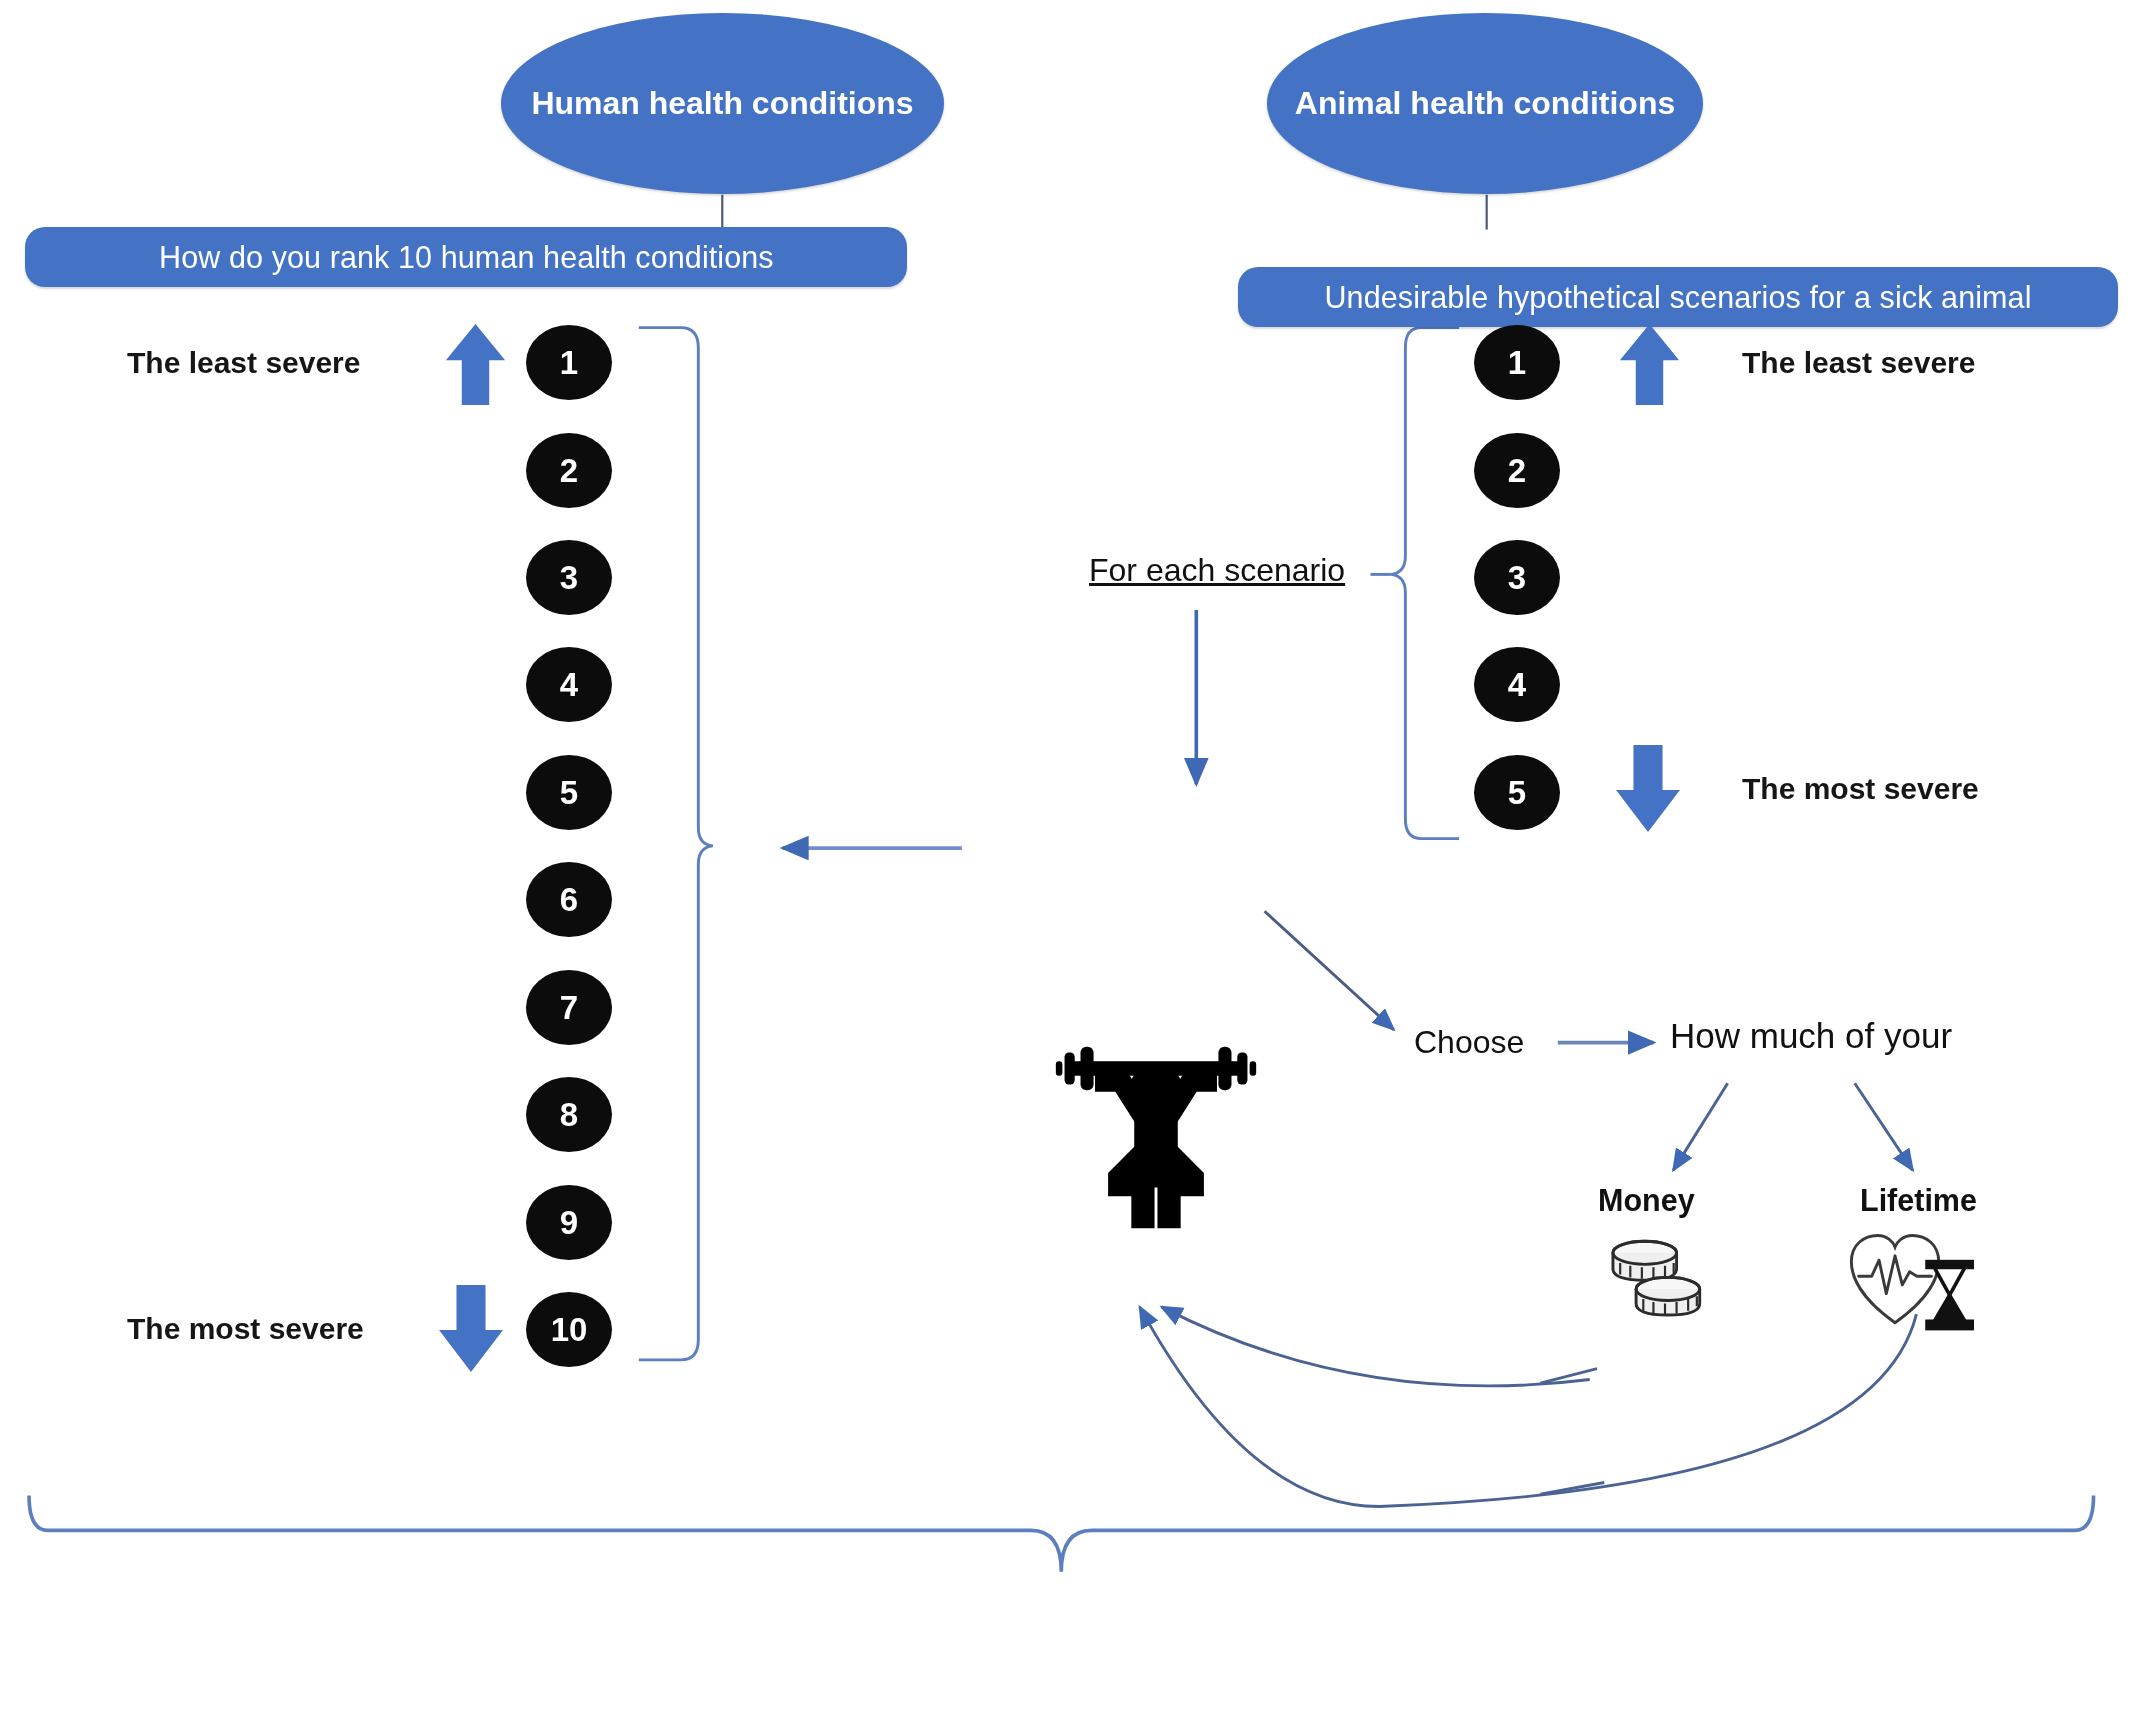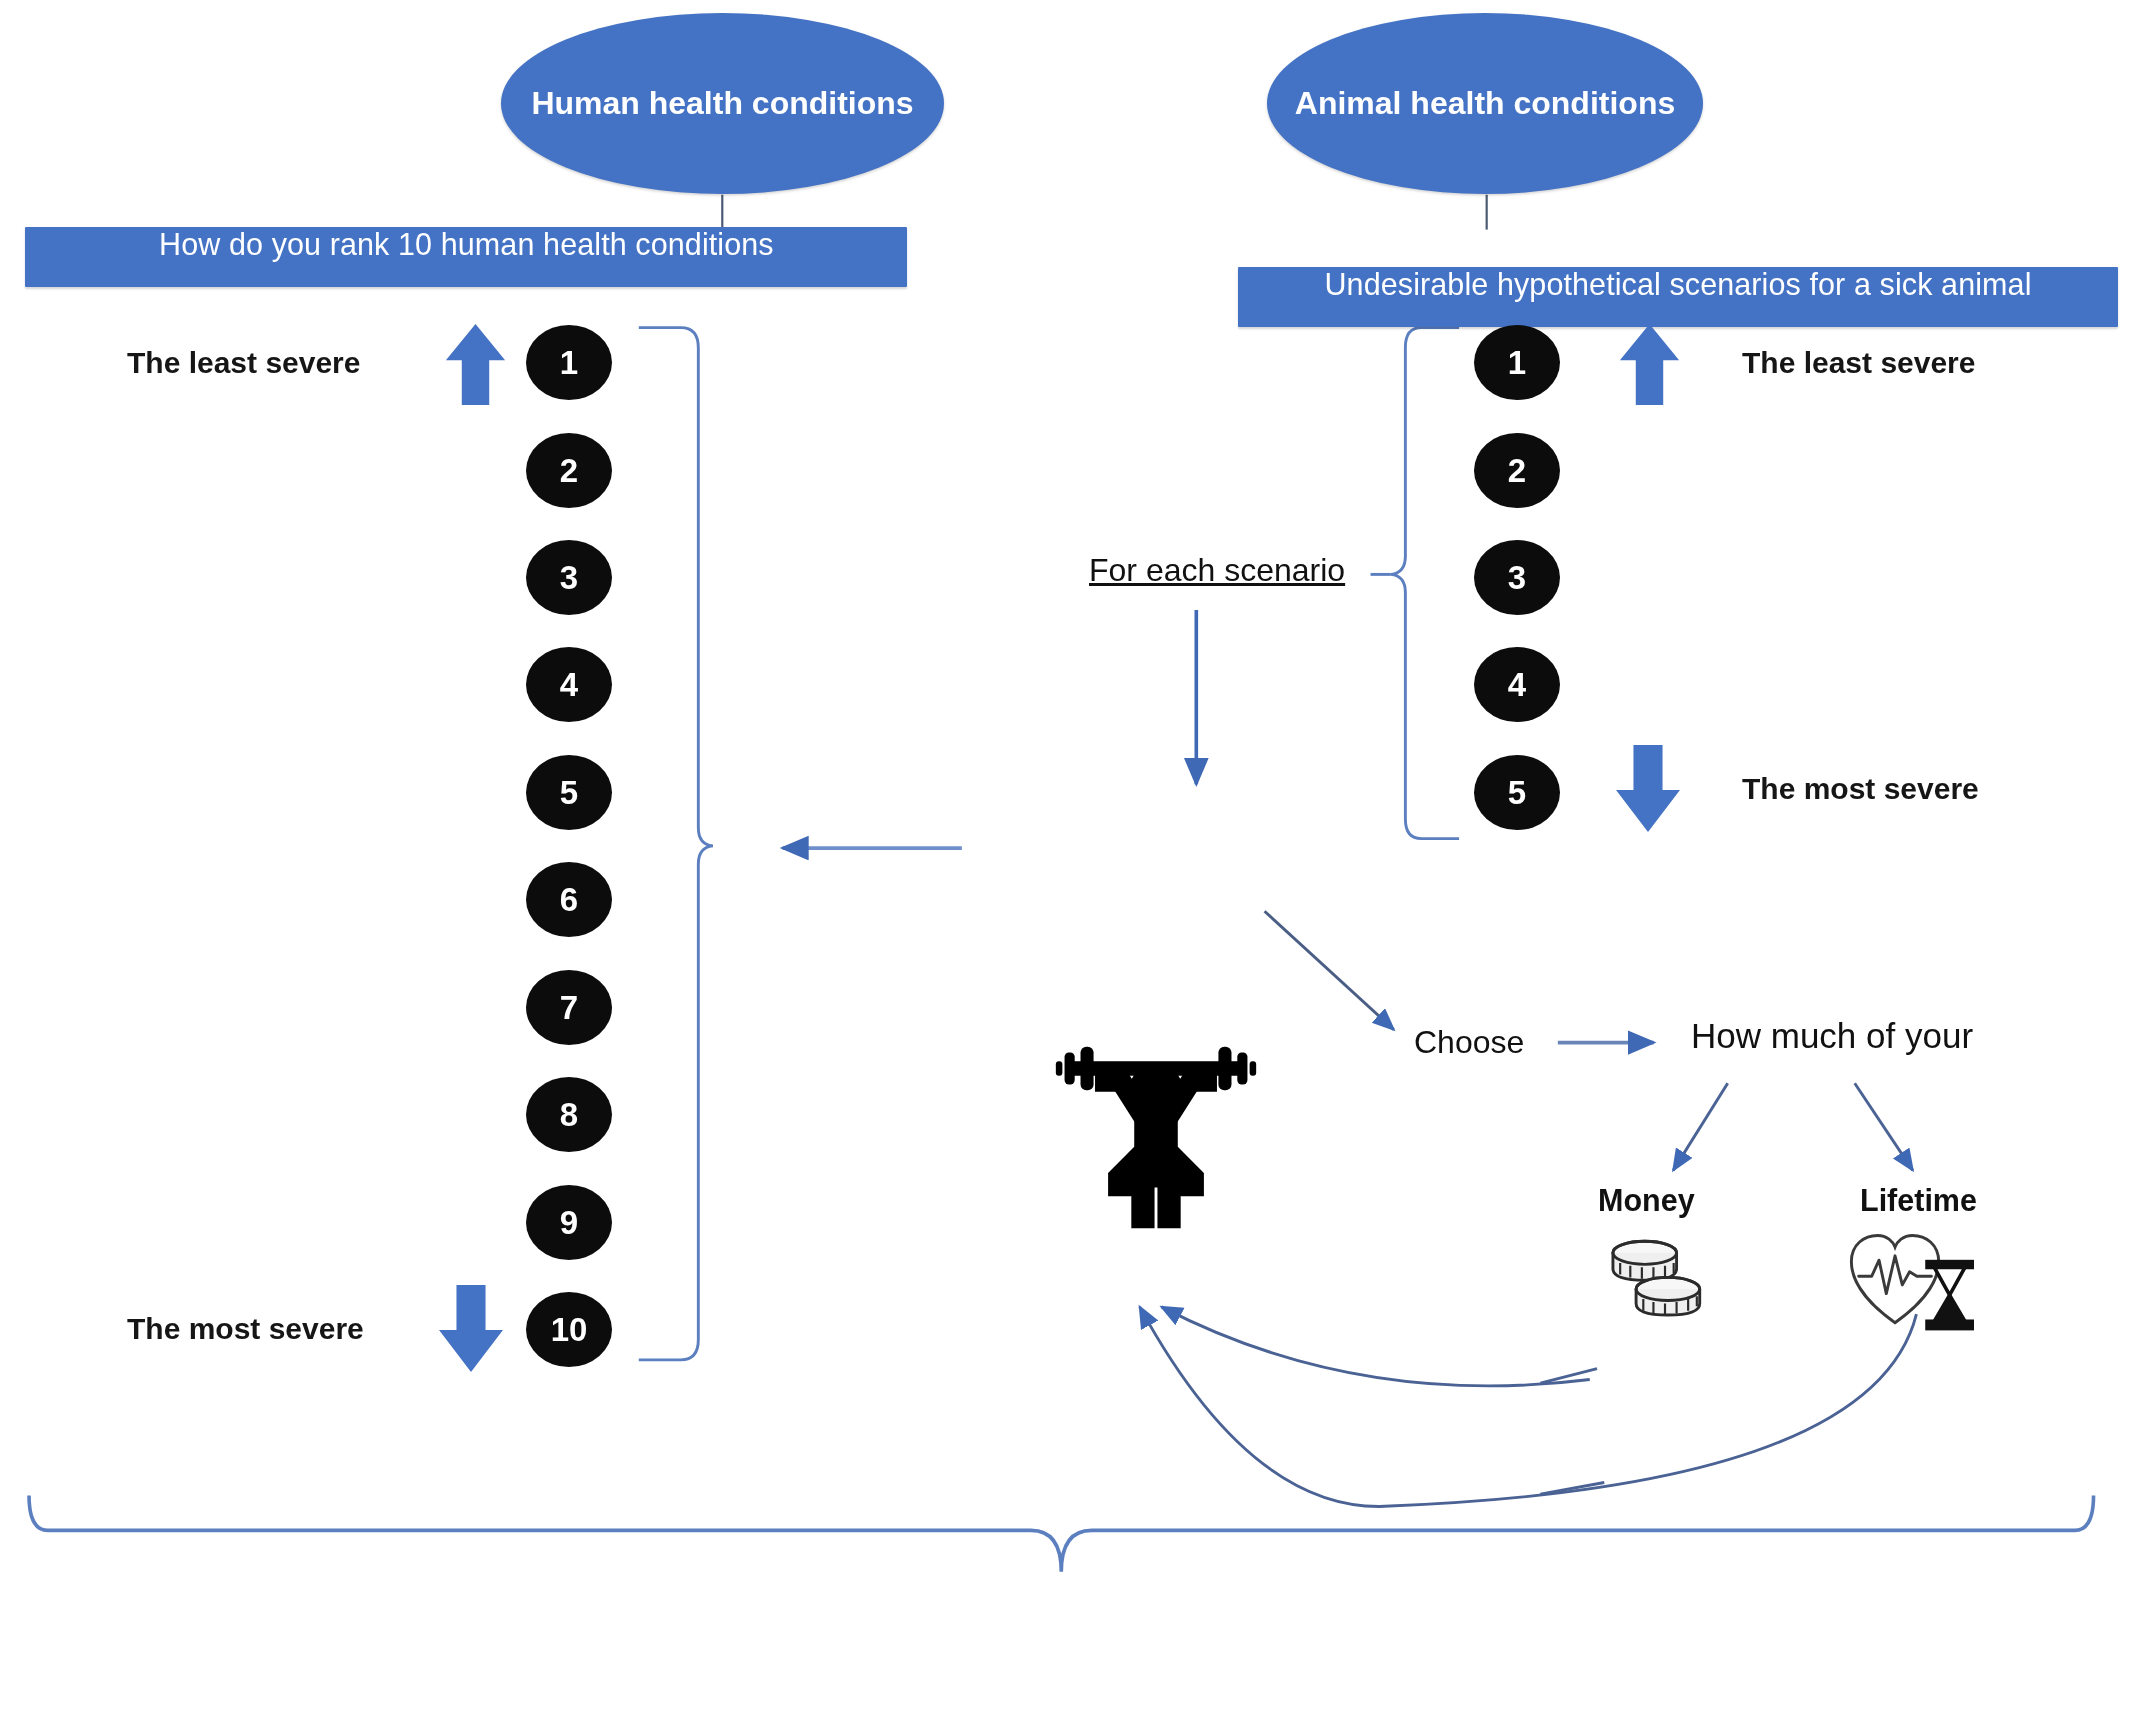--- a/index.html
+++ b/index.html
@@ -46,24 +46,24 @@
   }
   #ellipse-animal {
     left: 1267px; top: 13px;
     width: 436px; height: 181px;
     font-size: 32px;
   }
   
   .bar {
     position: absolute;
     background: #4472C4;
-    border-radius: 1px;
+    border-radius: 20px;
     color: #ffffff;
     display: flex;
-    align-items: flex-start;
+    align-items: center;
     justify-content: center;
     font-size: 30.5px;
     letter-spacing: 0.1px;
     box-shadow: 0 1.5px 2.2px rgba(0,0,0,0.16);
   }
   #bar-human {
     left: 25.4px; top: 227px;
     width: 882px; height: 60px;
   }
   #bar-animal {
@@ -264,21 +264,21 @@
       <path d="M48 124 L92 66 L68 66 L68 4 L28 4 L28 66 L4 66 Z" fill="#4472C4"></path>
     </svg>
   </div>
   <div class="sev-label" style="left:1742px; top:772px;">The most severe</div>
 
   <div class="note-lg" style="left:1089px; top:552px;text-decoration:underline;">For each scenario</div>
 
 
   <div class="note-lg" style="left:1414px; top:1024px;">Choose</div>
 
-  <div class="note-lg" style="left:1670px; top:1016px; font-size:35px;margin-left:21px;">How much of  your</div>
+  <div class="note-lg" style="left:1670px; top:1016px; font-size:35px;">How much of  your</div>
 
 
   <div class="icon-wrap" style="left:1047px; top:1038px;">
     <svg width="218" height="225" viewBox="0 0 300 310">
 
       <rect x="36" y="32" width="228" height="20" fill="#000"></rect>
 
       <rect x="46" y="12" width="18" height="60" rx="8" fill="#000"></rect>
       <rect x="236" y="12" width="18" height="60" rx="8" fill="#000"></rect>
 

